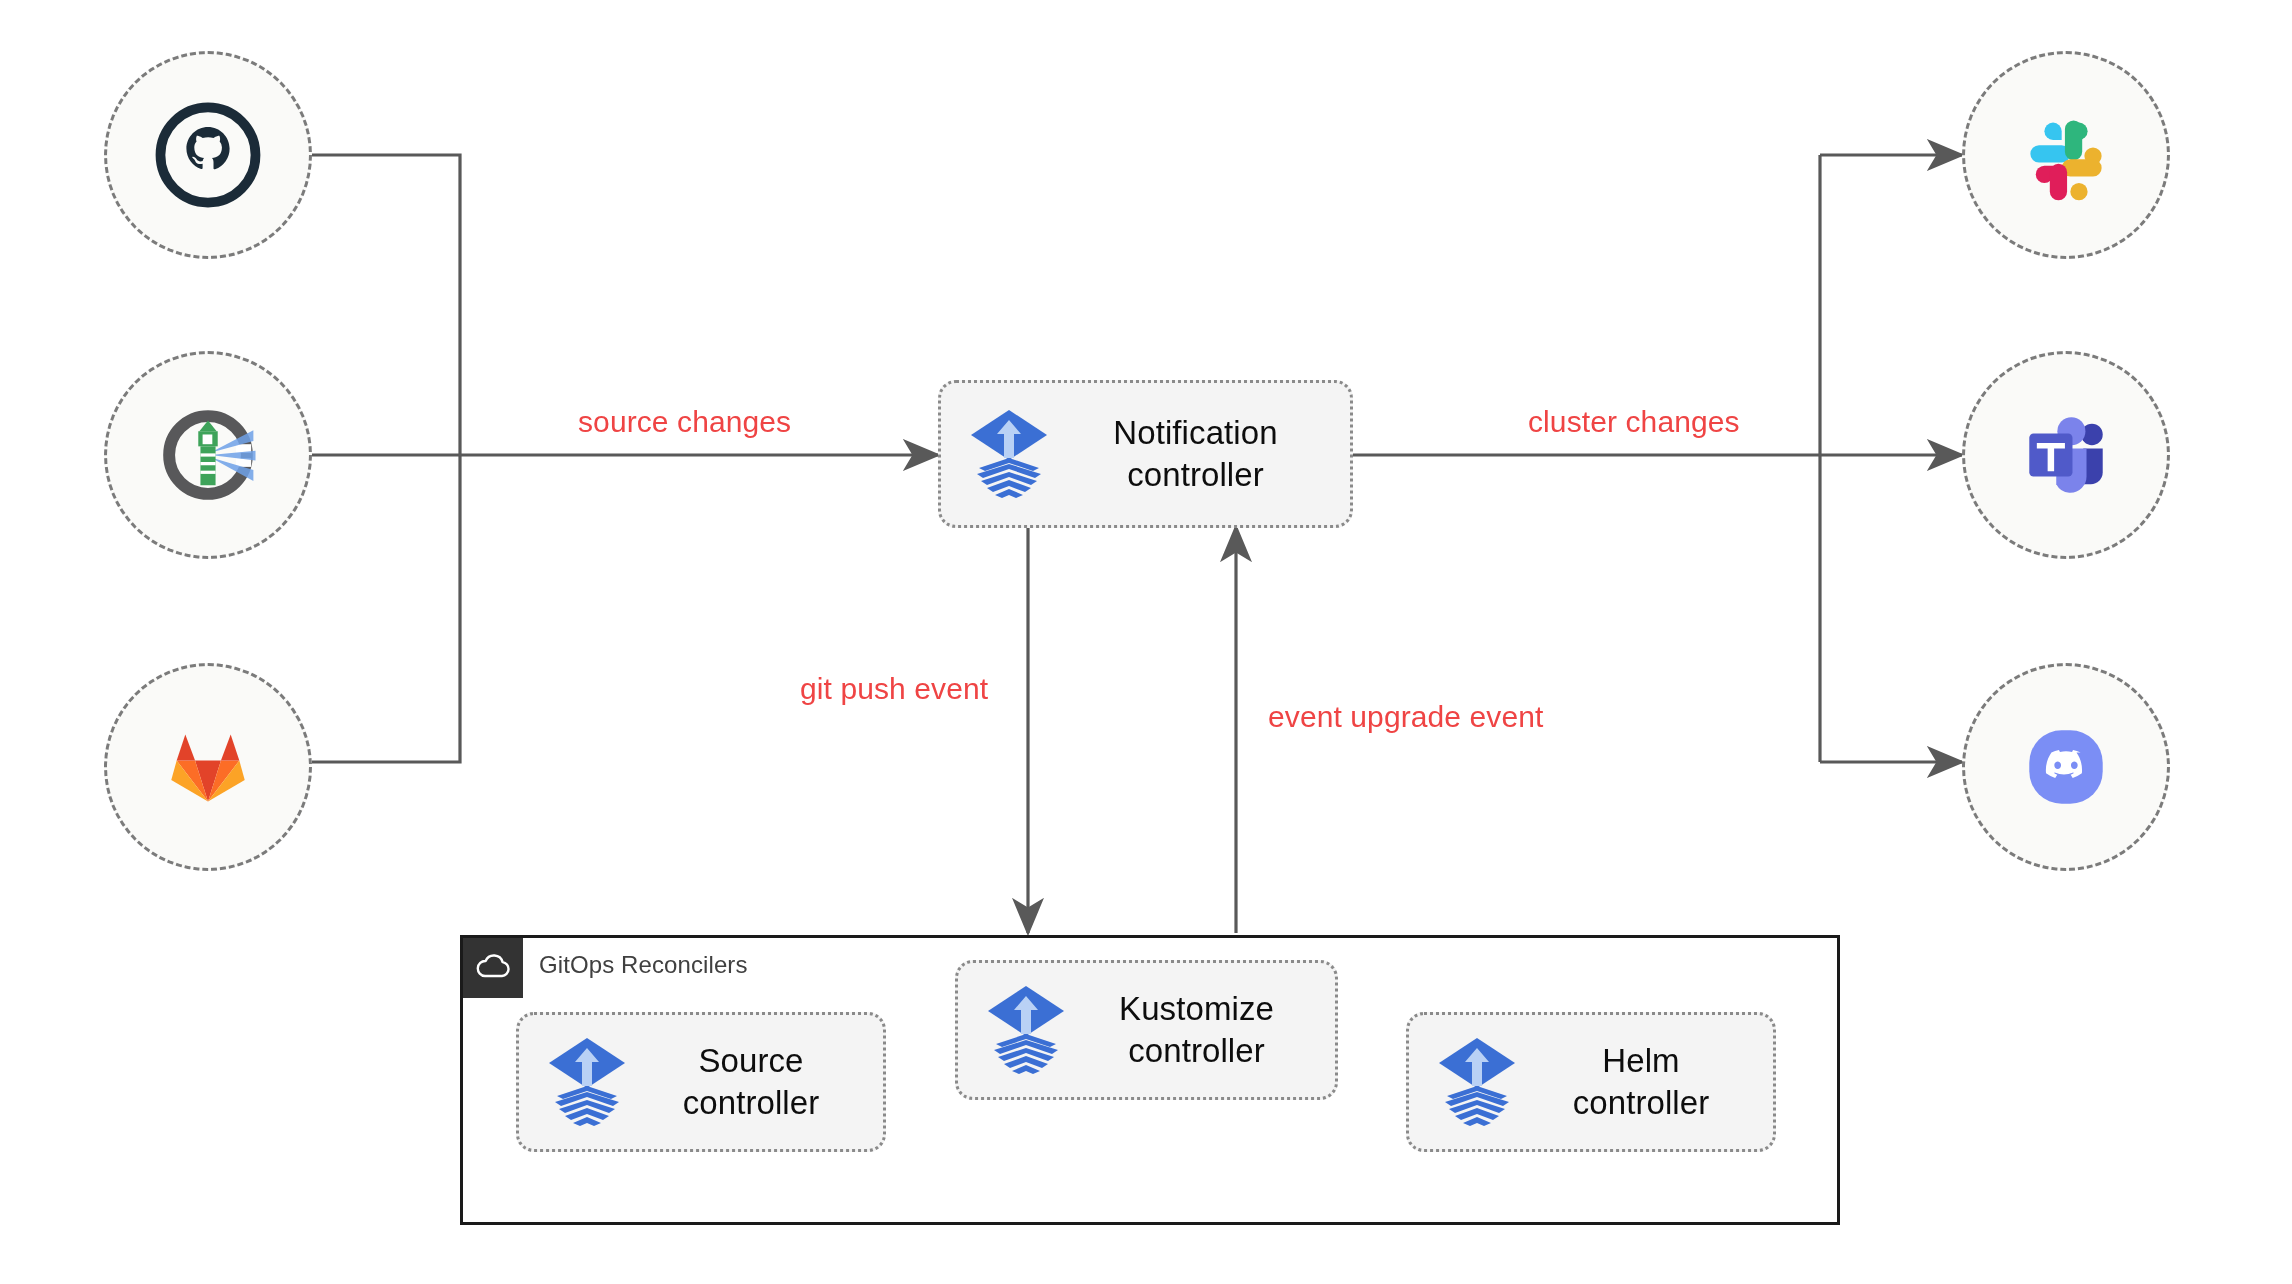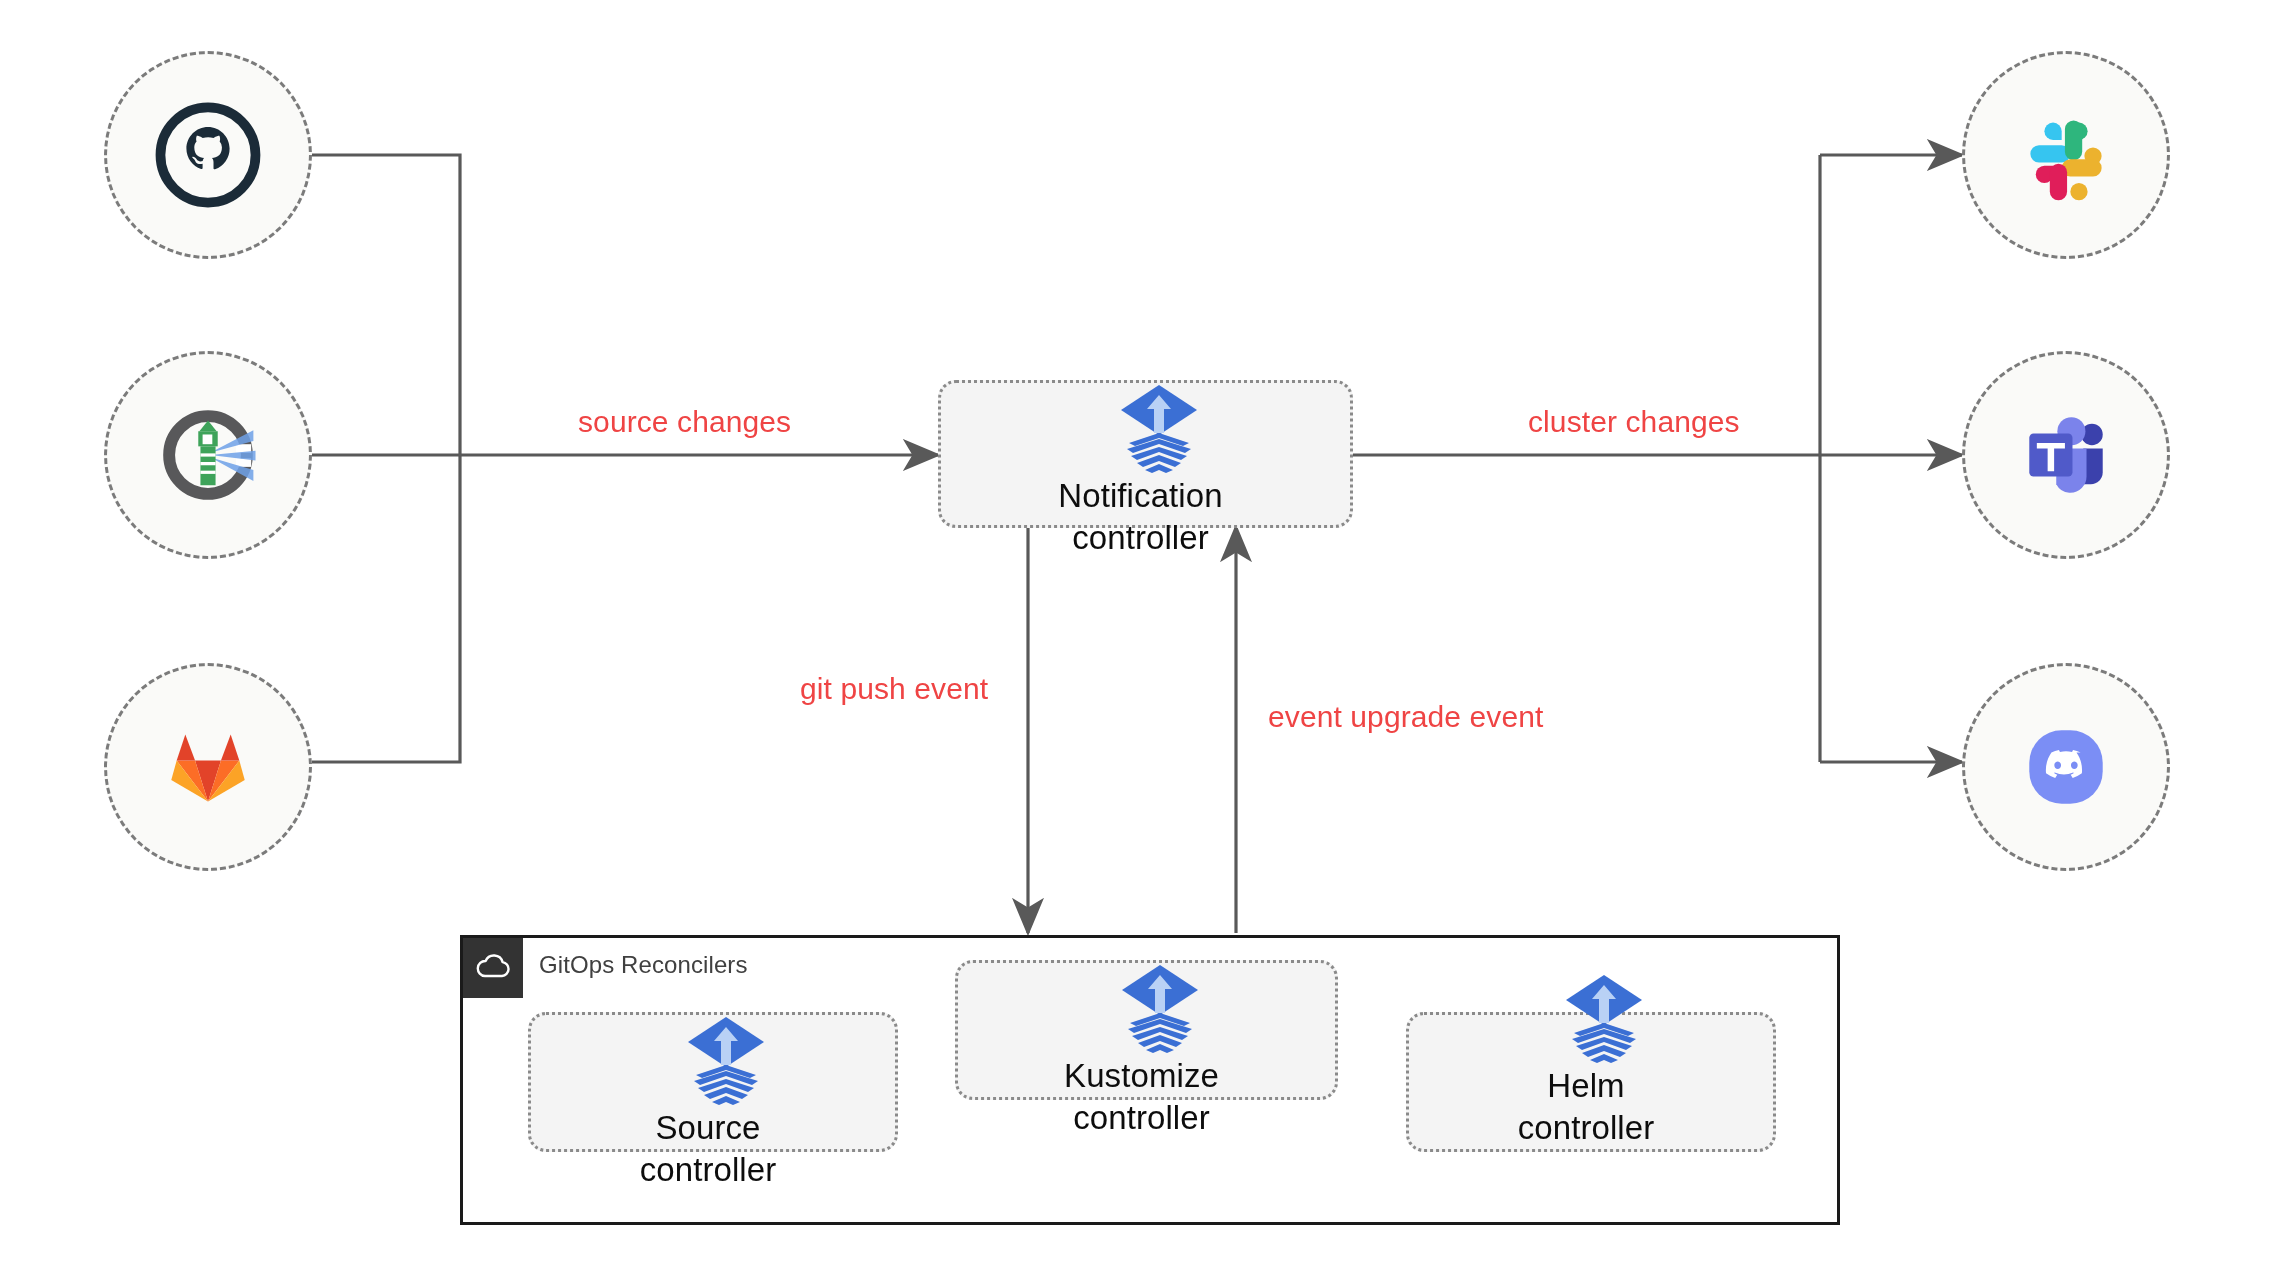--- a/index.html
+++ b/index.html
@@ -49,21 +49,20 @@
   
   .ctrl-box {
     position: absolute;
     background: #f4f4f4;
     border: 3px dotted #8a8a8a;
     border-radius: 18px;
     box-sizing: border-box;
     display: flex;
     align-items: center;
     justify-content: flex-start;
-    flex-direction: column;
   }
   .ctrl-box .flux-mark {
     flex: 0 0 auto;
     width: 84px;
     height: 92px;
     margin-left: 26px;
   }
   .ctrl-box .ctrl-label {
     flex: 1 1 auto;
     text-align: center;
@@ -250,21 +249,21 @@
 
   <div id="reconcilers-group">
     <div id="group-tab">
       <svg width="36" height="28" viewBox="0 0 36 28">
         <path d="M10 22h17a7 7 0 0 0 .6-13.9A9 9 0 0 0 10.6 7 7.5 7.5 0 0 0 10 22z" fill="none" stroke="#ffffff" stroke-width="2.4" stroke-linejoin="round"></path>
       </svg>
     </div>
     <div id="group-title">GitOps Reconcilers</div>
   </div>
 
-  <div class="ctrl-box" style="left:528px; top:1012px; width:370px; height:140px;">
+  <div class="ctrl-box" style="left:516px; top:1012px; width:370px; height:140px;">
     <svg class="flux-mark" viewBox="0 0 80 92">
       <path fill="#3b6fd4" d="M40 2 L78 27 L40 52 L2 27 Z"></path>
       <path fill="#b9d1f5" d="M40 12 L52 26 L45 26 L45 50 L35 50 L35 26 L28 26 Z"></path>
       <g fill="#3b6fd4">
         <path d="M10 60 L40 50 L70 60 L64 63 L40 55 L16 63 Z"></path>
         <path d="M8 66 L40 56 L72 66 L66 70 L40 61 L14 70 Z"></path>
         <path d="M12 73 L40 64 L68 73 L62 77 L40 69 L18 77 Z"></path>
         <path d="M18 80 L40 72 L62 80 L56 84 L40 78 L24 84 Z"></path>
         <path d="M26 87 L40 81 L54 87 L47 90 L40 87 L33 90 Z"></path>
       </g>

